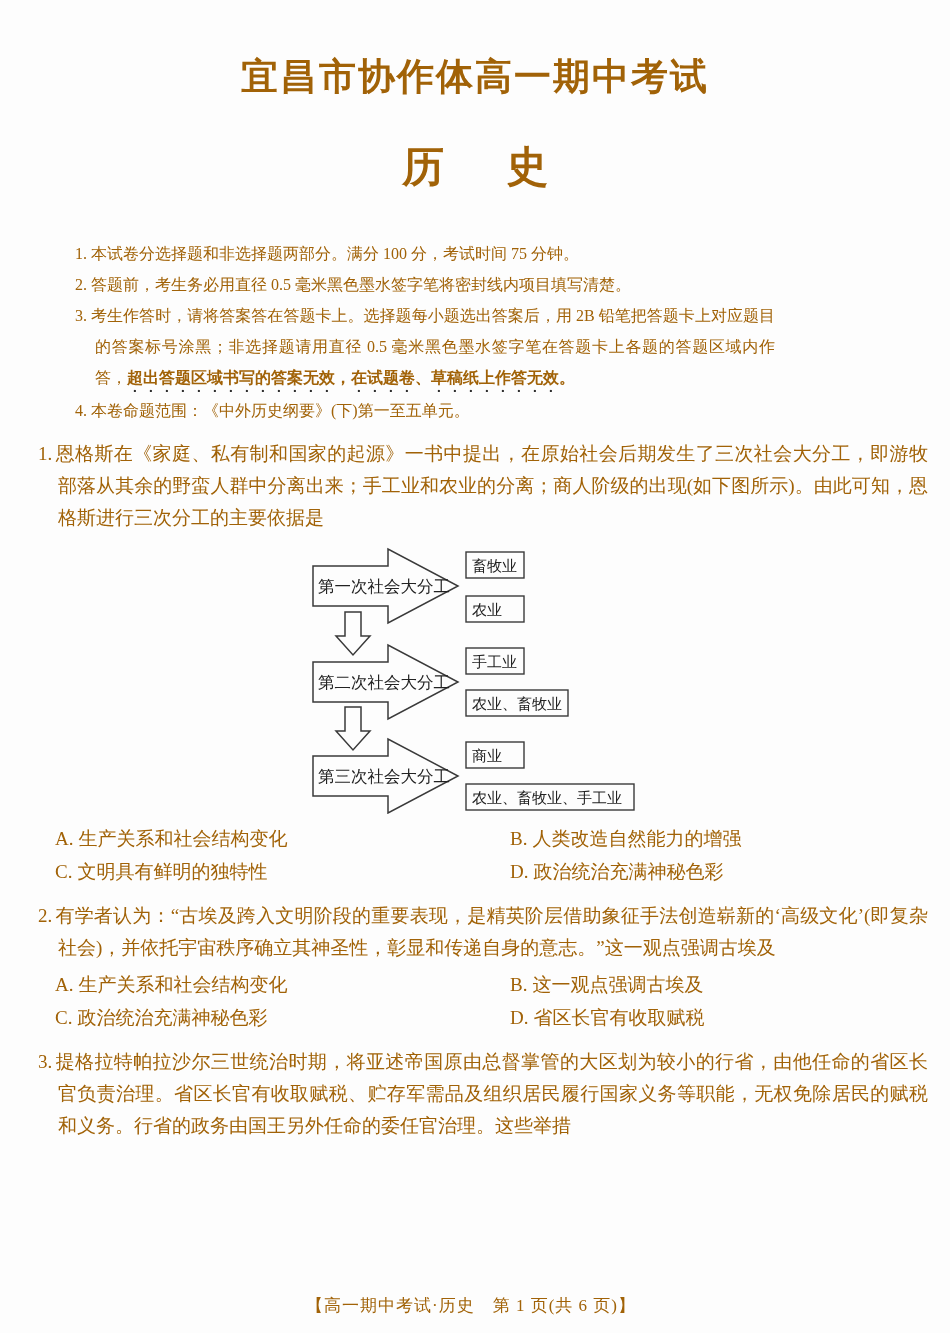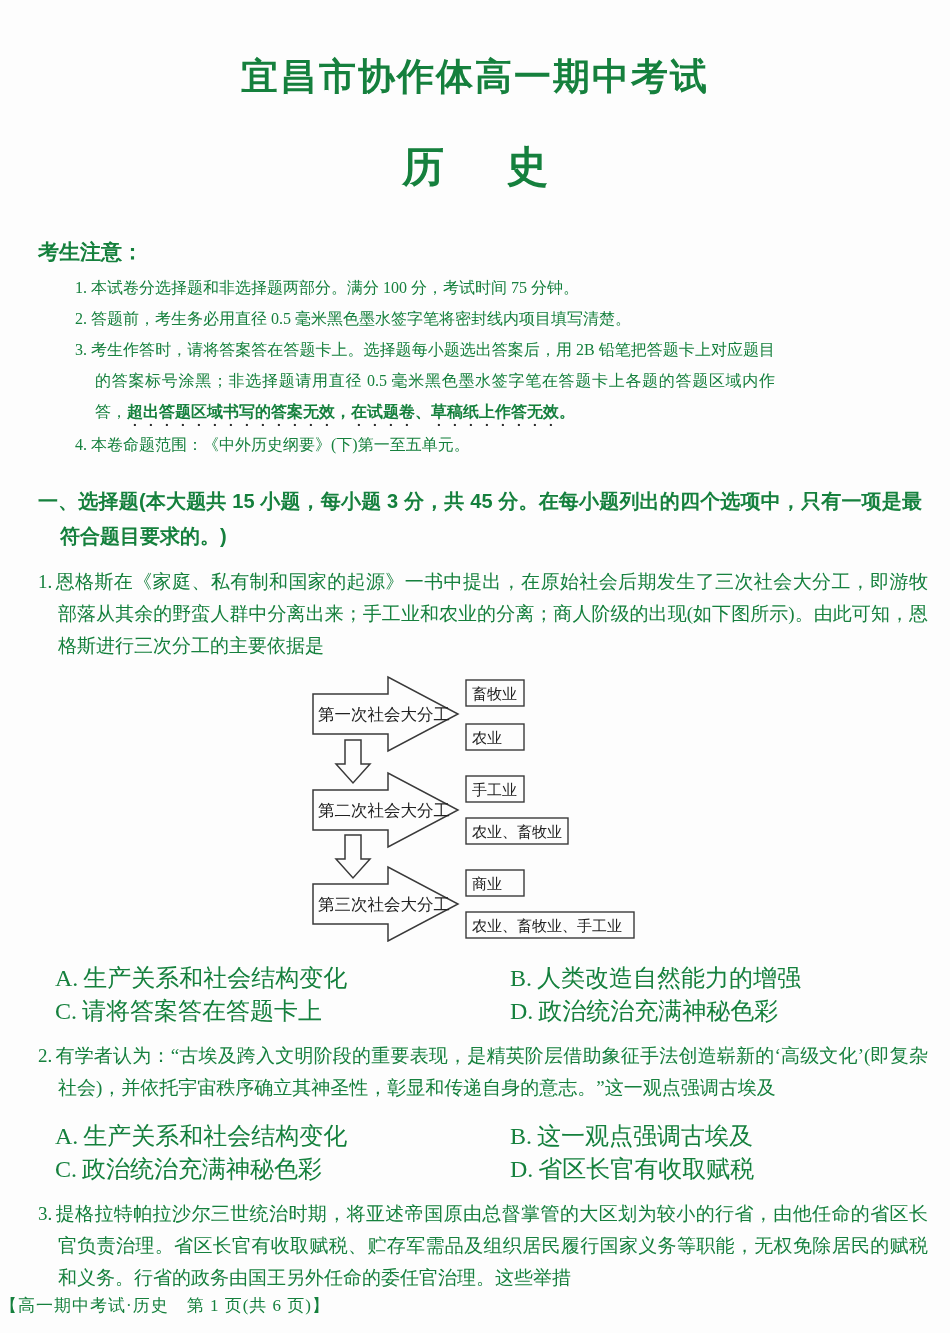--- a/index.html
+++ b/index.html
@@ -1,21 +1,21 @@
 <!DOCTYPE html>
 <html><head>
 <meta charset="utf-8">
 <style>
   html, body { margin: 0; padding: 0; background: #ffffff; }
   .page {
     position: relative;
     width: 950px;
     height: 1333px;
     background: #fdfdfd;
-    color: #15803d;
+    color: #a16207;
     font-family: "Liberation Serif", "DejaVu Serif", serif;
     overflow: hidden;
   }
   .title {
     margin: 0;
     padding-top: 52px;
     text-align: center;
     font-size: 37px;
     font-weight: 600;
     letter-spacing: 2px;
@@ -73,61 +73,60 @@
     font-size: 19px;
     line-height: 32px;
   }
   .q-num { margin-right: 3px; }
   .diagram-wrap { margin: 4px 0 0 288px; }
   .diagram text {
     font-family: "Liberation Serif", "DejaVu Serif", serif;
     fill: #222222;
   }
   .opts {
-    margin: 16px 20px 0 55px;
+    margin: 4px 20px 0 55px;
     display: grid;
     grid-template-columns: 455px 1fr;
-    font-size: 24px;
+    font-size: 19px;
     line-height: 33px;
   }
   .opt-label { margin-right: 5px; }
   .footer {
     position: absolute;
     left: 0;
     right: 8px;
     top: 1294px;
+    text-align: center;
     font-size: 17px;
     letter-spacing: 1px;
   }
 </style>
 </head>
 <body>
 
 <div class="page">
 
   <h1 class="title">宜昌市协作体高一期中考试</h1>
 
   <div class="subject">
     <span>历</span>
     <span>史</span>
   </div>
 
   <div class="notice">
-    <div class="notice-heading">考生注意：</div>
 
     <p class="n-item"><span class="n-num">1.</span><span>本试卷分选择题和非选择题两部分。满分 100 分，考试时间 75 分钟。</span></p>
 
     <p class="n-item"><span class="n-num">2.</span><span>答题前，考生务必用直径 0.5 毫米黑色墨水签字笔将密封线内项目填写清楚。</span></p>
 
     <p class="n-item"><span class="n-num">3.</span><span>考生作答时，请将答案答在答题卡上。选择题每小题选出答案后，用 2B 铅笔把答题卡上对应题目的答案标号涂黑；非选择题请用直径 0.5 毫米黑色墨水签字笔在答题卡上各题的答题区域内作答，</span><span class="em-seg">超出答题区域书写的答案无效，在试题卷、草稿纸上作答无效。</span></p>
 
     <p class="n-item"><span class="n-num">4.</span><span>本卷命题范围：《中外历史纲要》(下)第一至五单元。</span></p>
   </div>
 
-  <div class="sec-head">一、选择题(本大题共 15 小题，每小题 3 分，共 45 分。在每小题列出的四个选项中，只有一项是最符合题目要求的。)</div>
 
   <p class="q-stem"><span class="q-num">1.</span><span>恩格斯在《家庭、私有制和国家的起源》一书中提出，在原始社会后期发生了三次社会大分工，即游牧部落从其余的野蛮人群中分离出来；手工业和农业的分离；商人阶级的出现(如下图所示)。由此可知，恩格斯进行三次分工的主要依据是</span></p>
 
   <div class="diagram-wrap">
     <svg class="diagram" viewBox="0 0 400 276" width="400" height="276">
 
       <polygon points="25,28 100,28 100,11 170,48 100,85 100,68 25,68" fill="#fdfdfd" stroke="#3a3a3a" stroke-width="1.5"></polygon>
       <text x="30" y="54" font-size="16.5">第一次社会大分工</text>
       <rect x="178" y="14" width="58" height="26" fill="#fdfdfd" stroke="#3a3a3a" stroke-width="1.4"></rect>
       <text x="184" y="33" font-size="15">畜牧业</text>
@@ -150,21 +149,21 @@
       <rect x="178" y="204" width="58" height="26" fill="#fdfdfd" stroke="#3a3a3a" stroke-width="1.4"></rect>
       <text x="184" y="223" font-size="15">商业</text>
       <rect x="178" y="246" width="168" height="26" fill="#fdfdfd" stroke="#3a3a3a" stroke-width="1.4"></rect>
       <text x="184" y="265" font-size="15">农业、畜牧业、手工业</text>
     </svg>
   </div>
 
   <div class="opts">
     <span><span class="opt-label">A.</span><span>生产关系和社会结构变化</span></span>
     <span><span class="opt-label">B.</span><span>人类改造自然能力的增强</span></span>
-    <span><span class="opt-label">C.</span><span>请将答案答在答题卡上</span></span>
+    <span><span class="opt-label">C.</span><span>文明具有鲜明的独特性</span></span>
     <span><span class="opt-label">D.</span><span>政治统治充满神秘色彩</span></span>
   </div>
 
   <p class="q-stem"><span class="q-num">2.</span><span>有学者认为：“古埃及跨入文明阶段的重要表现，是精英阶层借助象征手法创造崭新的‘高级文化’(即复杂社会)，并依托宇宙秩序确立其神圣性，彰显和传递自身的意志。”这一观点强调古埃及</span></p>
 
   <div class="opts">
     <span><span class="opt-label">A.</span><span>生产关系和社会结构变化</span></span>
     <span><span class="opt-label">B.</span><span>这一观点强调古埃及</span></span>
     <span><span class="opt-label">C.</span><span>政治统治充满神秘色彩</span></span>
     <span><span class="opt-label">D.</span><span>省区长官有收取赋税</span></span>

